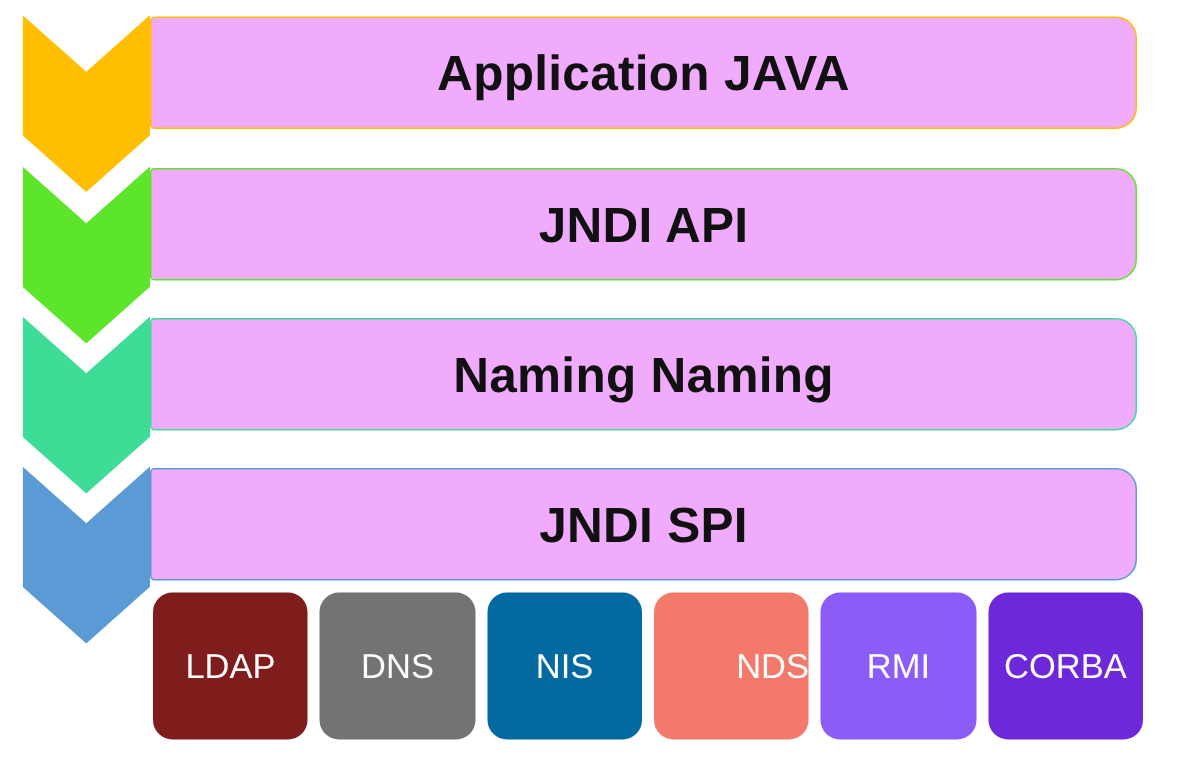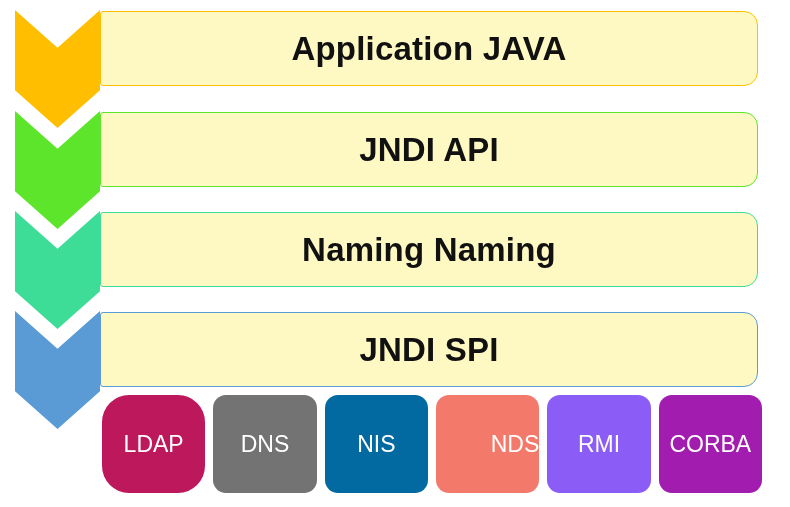--- a/index.html
+++ b/index.html
@@ -31,21 +31,21 @@
   .chev-3 { top: 211px; background: #3DDC97; }
   .chev-4 { top: 311px; background: #5B9BD5; }
 
   
   .layer-box {
     position: absolute;
     left: 100px;
     width: 658px;
     height: 75px;
     box-sizing: border-box;
-    background: #fef9c3;
+    background: #f0abfc;
     border: 1.5px solid #999;
     border-radius: 3px 14px 14px 3px;
     display: flex;
     align-items: center;
     justify-content: center;
   }
   .layer-1 { top: 11px;  border-color: #FFBF00; }
   .layer-2 { top: 112px; border-color: #5CE52B; }
   .layer-3 { top: 212px; border-color: #3DDC97; }
   .layer-4 { top: 312px; border-color: #5B9BD5; }
@@ -105,33 +105,33 @@
 
   <div class="layer-box layer-3" style="border-color: rgb(61, 220, 151);">
     <span class="layer-label">Naming Naming</span>
   </div>
 
   <div class="layer-box layer-4" style="border-color: rgb(91, 155, 213);">
     <span class="layer-label">JNDI SPI</span>
   </div>
 
   <div class="provider-row">
-    <div class="provider-box" style="background: #be185d; border-radius: 27px;">
+    <div class="provider-box" style="background: #7f1d1d;">
       <span class="provider-label">LDAP</span>
     </div>
     <div class="provider-box" style="background: #737373;">
       <span class="provider-label">DNS</span>
     </div>
     <div class="provider-box" style="background: #0369a1;">
       <span class="provider-label">NIS</span>
     </div>
     <div class="provider-box" style="background: rgb(243, 121, 107); justify-content: flex-end;">
       <span class="provider-label">NDS</span>
     </div>
     <div class="provider-box" style="background: #8b5cf6;">
       <span class="provider-label">RMI</span>
     </div>
-    <div class="provider-box" style="background: #a21caf;">
+    <div class="provider-box" style="background: #6d28d9;">
       <span class="provider-label">CORBA</span>
     </div>
   </div>
 
 </div>
 
 </body></html>

